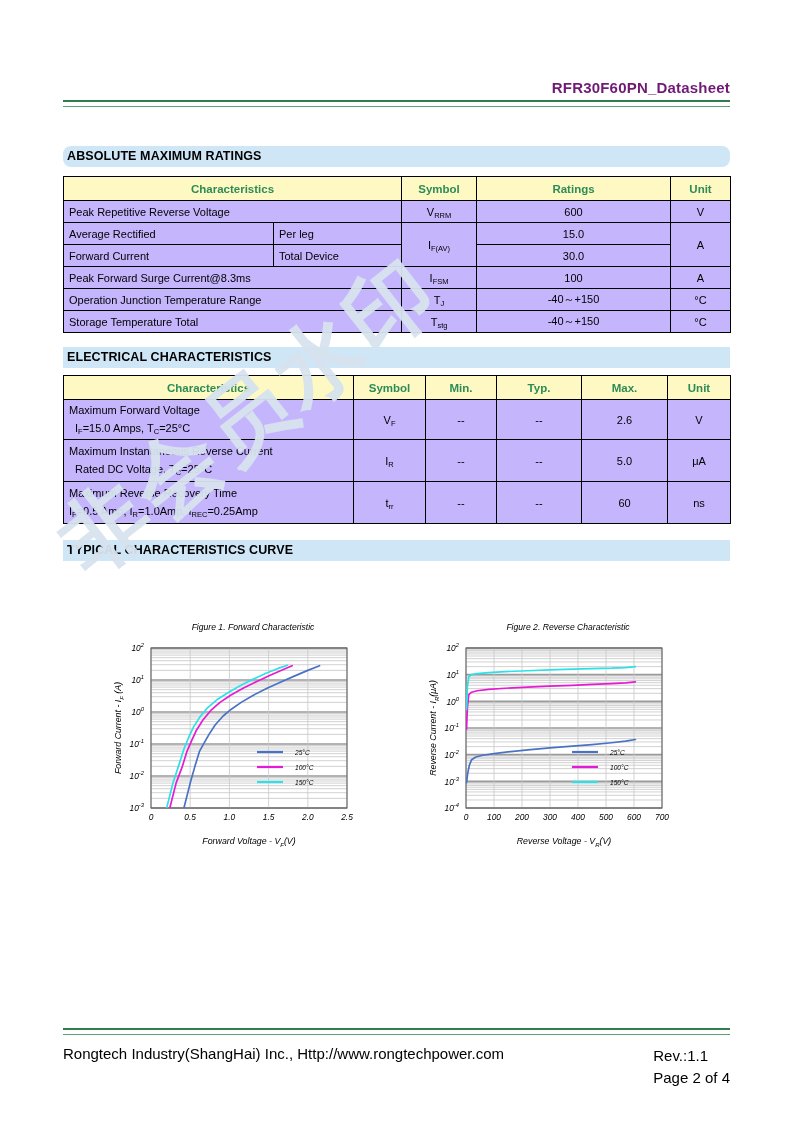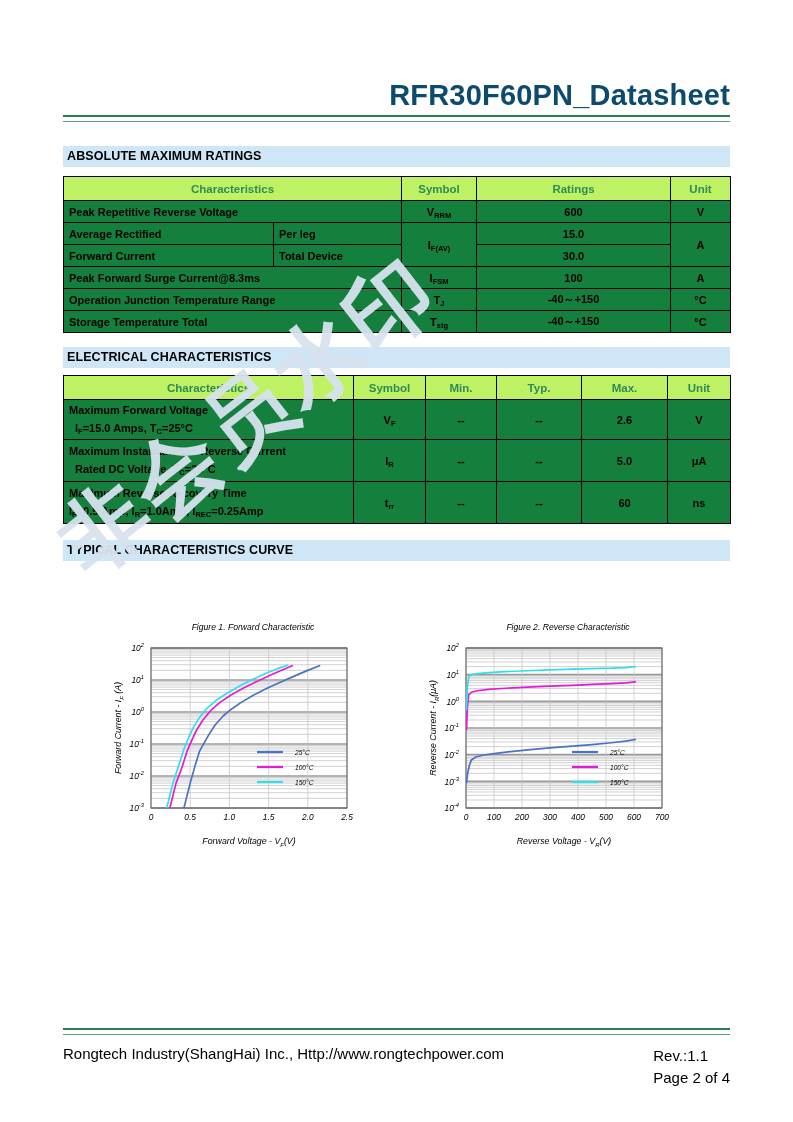--- a/index.html
+++ b/index.html
@@ -37,23 +37,23 @@
     white-space: nowrap;
   }
 
   
   .header {
     position: absolute;
     left: 63px; top: 80px; width: 667px;
   }
   .header-title {
     text-align: right;
-    font-size: 29px;
+    font-size: 15px;
     font-weight: bold;
-    color: #0c4a6e;
+    color: #701a75;
     font-family: "Liberation Sans", sans-serif;
     letter-spacing: .2px;
     line-height: 1.1;
   }
   .header-rule {
     margin-top: 3px;
     height: 4px;
     border-top: 2px solid #2e7d4f;
     border-bottom: 1px solid #5f9e78;
     background: #ffffff;
@@ -78,25 +78,25 @@
     position: absolute;
     border-collapse: collapse;
     table-layout: fixed;
     font-size: 11px;
     background: #fff;
   }
   table.dtable td, table.dtable th {
     border: 1px solid #000;
     padding: 2px 5px;
     vertical-align: middle;
-    font-weight: bold;
-    background: #15803d;
+    font-weight: normal;
+    background: #c4b5fd;
   }
   table.dtable th {
-    background: #bef264;
+    background: #fef9c3;
     color: #2e8b57;
     font-weight: bold;
     text-align: center;
     font-size: 11.5px;
     height: 19px;
   }
   td.c { text-align: center; }
   td.l { text-align: left; }
   sub { font-size: 7.5px; vertical-align: baseline; position: relative; top: 2px; }
 
@@ -133,21 +133,21 @@
 
 <div class="page">
 
   <div class="watermark">非会员水印</div>
 
   <div class="header">
     <div class="header-title">RFR30F60PN_Datasheet</div>
     <div class="header-rule"></div>
   </div>
 
-  <div class="section-bar" style="top:146px;">ABSOLUTE MAXIMUM RATINGS</div>
+  <div class="section-bar" style="top:146px;border-radius:8px;">ABSOLUTE MAXIMUM RATINGS</div>
 
   <table class="dtable" id="t1" style="left:63px; top:176px; width:667px;">
     <colgroup>
       <col style="width:210px">
         <col style="width:128px">
         <col style="width:75px">
         <col style="width:194px">
         <col style="width:60px">
     </colgroup>
     <thead>

